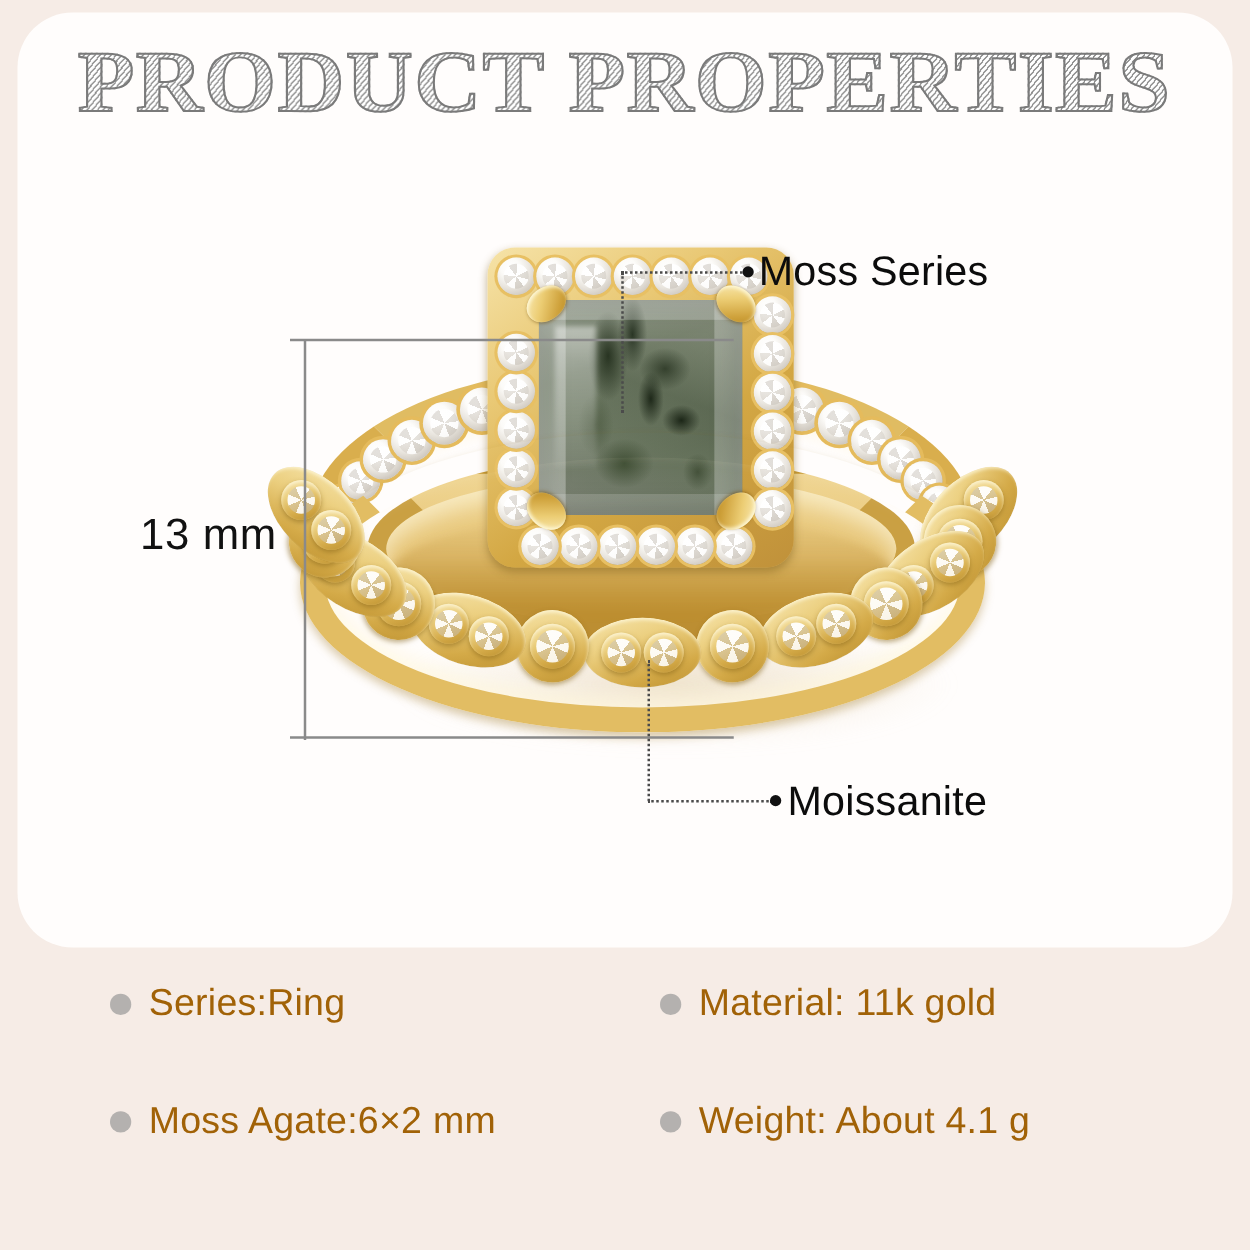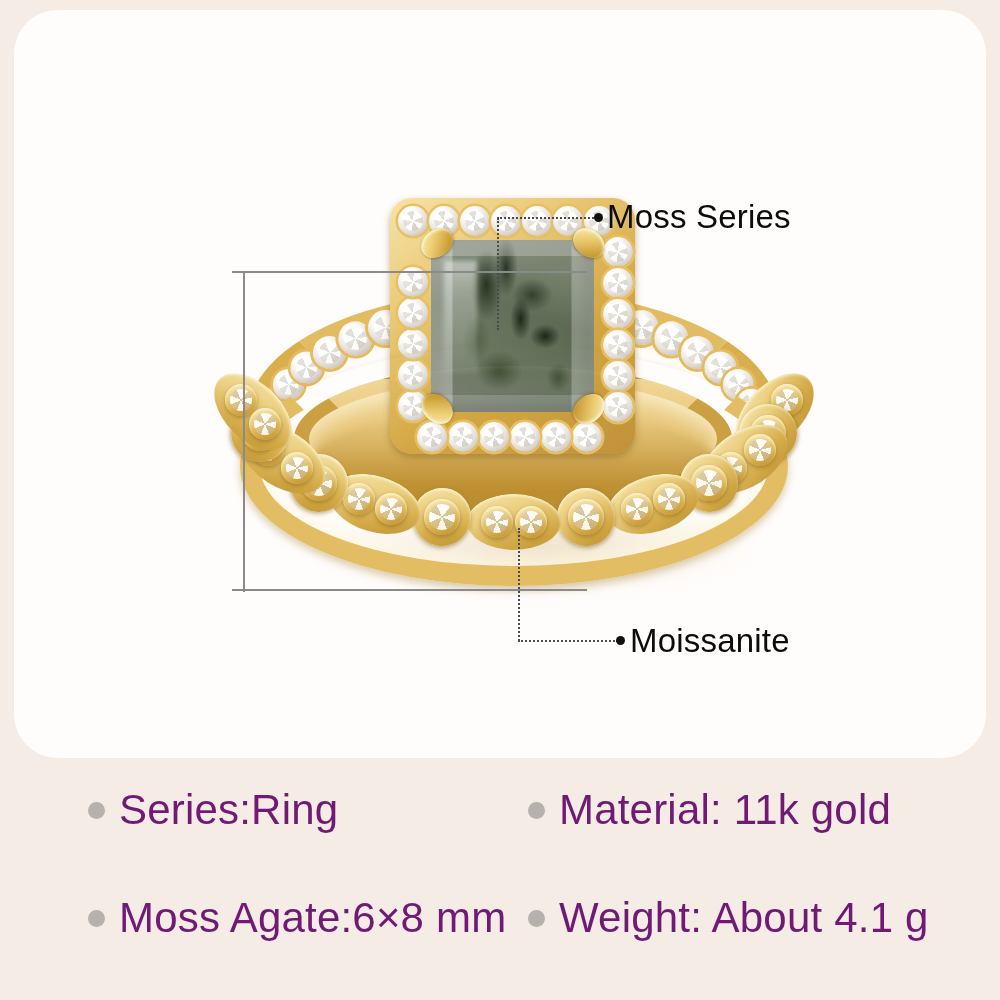--- a/index.html
+++ b/index.html
@@ -299,30 +299,33 @@
     grid-row-gap:60px;
   }
   .spec-item {
     display:flex; align-items:center; gap:14px;
   }
   .spec-dot {
     width:17px; height:17px; border-radius:50%;
     background:#b4b1af; flex:0 0 auto;
   }
   .spec-text {
-    font-size:42px; color:#701a75; letter-spacing:0.2px; white-space:nowrap;
+    font-size:30px; color:#a16207; letter-spacing:0.2px; white-space:nowrap;
   }
 </style>
 </head>
 <body>
 
 <div id="page">
 
   <div class="white-card"></div>
 
+  <div class="title-wrap">
+    <span class="title">PRODUCT PROPERTIES</span>
+  </div>
 
   <div class="photo">
     <div class="ring-stage">
 
       <div class="reflection"></div>
 
       <div class="shank">
         <div class="shank-arc"></div>
         <div class="shank-inner"></div>
         <div class="shank-shadow"></div>
@@ -426,20 +429,21 @@
           </div>
       </div>
 
     </div>
   </div>
 
   <div class="dim">
     <div class="dim-tick-top"></div>
     <div class="dim-line"></div>
     <div class="dim-tick-bot"></div>
+    <div class="dim-label">13 mm</div>
   </div>
 
   <div>
     <div class="lead-v" id="mosslead-v"></div>
     <div class="lead-h" id="mosslead-h"></div>
     <div class="lead-dot" id="mosslead-d"></div>
     <div class="callout-label" id="callout-moss">Moss Series</div>
   </div>
 
   <div>
@@ -454,21 +458,21 @@
         <div class="spec-item">
           <span class="spec-dot" style="background: rgb(180, 177, 175);"></span>
           <span class="spec-text">Series:Ring</span>
         </div>
         <div class="spec-item">
           <span class="spec-dot" style="background: rgb(180, 177, 175);"></span>
           <span class="spec-text">Material: 11k gold</span>
         </div>
         <div class="spec-item">
           <span class="spec-dot" style="background: rgb(180, 177, 175);"></span>
-          <span class="spec-text">Moss Agate:6×8 mm</span>
+          <span class="spec-text">Moss Agate:6×2 mm</span>
         </div>
         <div class="spec-item">
           <span class="spec-dot" style="background: rgb(180, 177, 175);"></span>
           <span class="spec-text">Weight: About 4.1 g</span>
         </div>
       </div>
 
   </div>
 
 </div>

